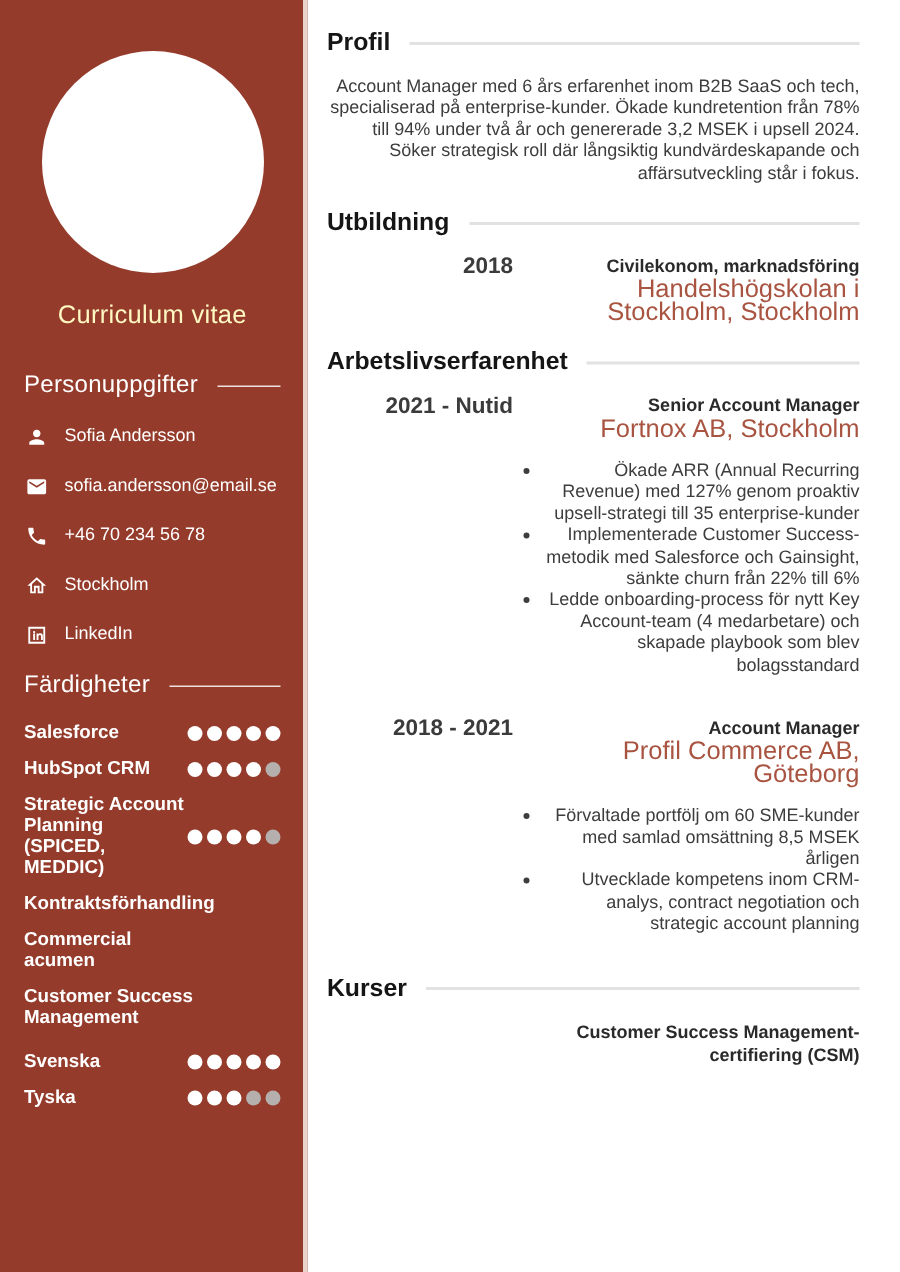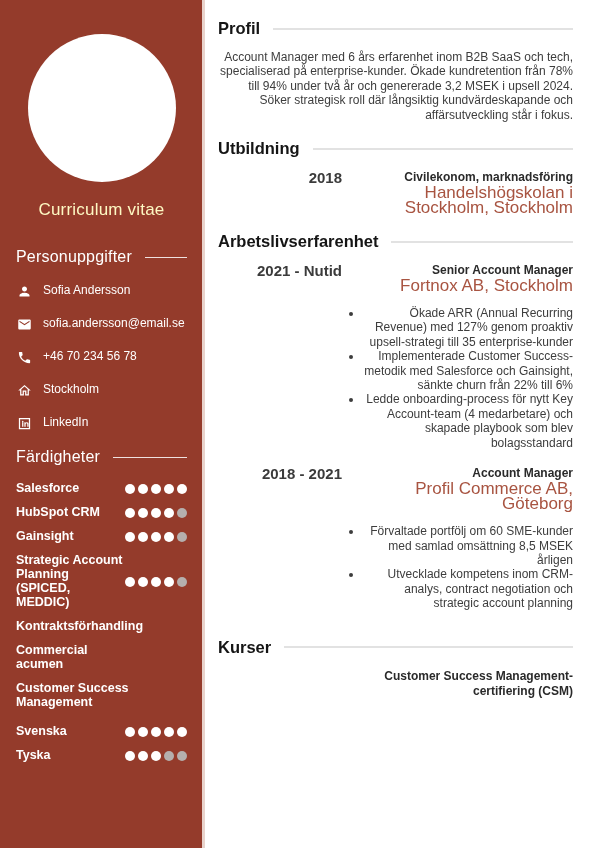--- a/index.html
+++ b/index.html
@@ -82,21 +82,21 @@
     font-size:16.5px;font-weight:bold;color:var(--heading-color);
     line-height:15px;
   }
   .section-rule{flex:1;height:2px;background:var(--rule-color);margin-left:13px;}
   .profile-text{
     font-size:12px;line-height:14.4px;color:var(--body-color);
   }
   .entry{
     display:flex;align-items:flex-start;
   }
-  .entry + .entry{margin-top:16px;}
+  .entry + .entry{margin-top:28px;}
   .entry-date{
     width:124px;min-width:124px;
     font-size:15px;font-weight:bold;color:#3B3B3B;line-height:15px;
   }
   .entry-body{flex:1;}
   .entry-title{
     font-size:12px;font-weight:bold;color:var(--title-color);line-height:15px;
   }
   .entry-subtitle{
     font-size:17px;color:var(--accent-link);line-height:15px;
@@ -179,30 +179,20 @@
           <span class="dots">
               <span class="dot dot-filled"></span>
               <span class="dot dot-filled"></span>
               <span class="dot dot-filled"></span>
               <span class="dot dot-filled"></span>
               <span class="dot dot-filled"></span>
             </span>
         </div>
         <div class="skill-row">
           <span class="skill-label">HubSpot CRM</span>
-          <span class="dots">
-              <span class="dot dot-filled"></span>
-              <span class="dot dot-filled"></span>
-              <span class="dot dot-filled"></span>
-              <span class="dot dot-filled"></span>
-              <span class="dot dot-empty"></span>
-            </span>
-        </div>
-        <div class="skill-row">
-          <span class="skill-label">Gainsight</span>
           <span class="dots">
               <span class="dot dot-filled"></span>
               <span class="dot dot-filled"></span>
               <span class="dot dot-filled"></span>
               <span class="dot dot-filled"></span>
               <span class="dot dot-empty"></span>
             </span>
         </div>
         <div class="skill-row">
           <span class="skill-label">Strategic Account Planning (SPICED, MEDDIC)</span>

